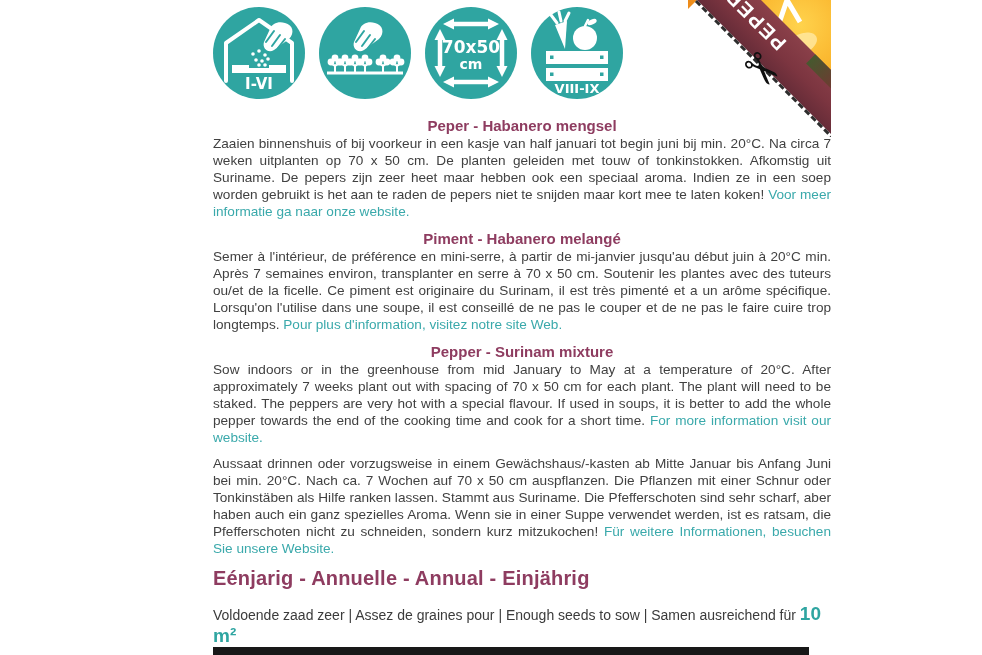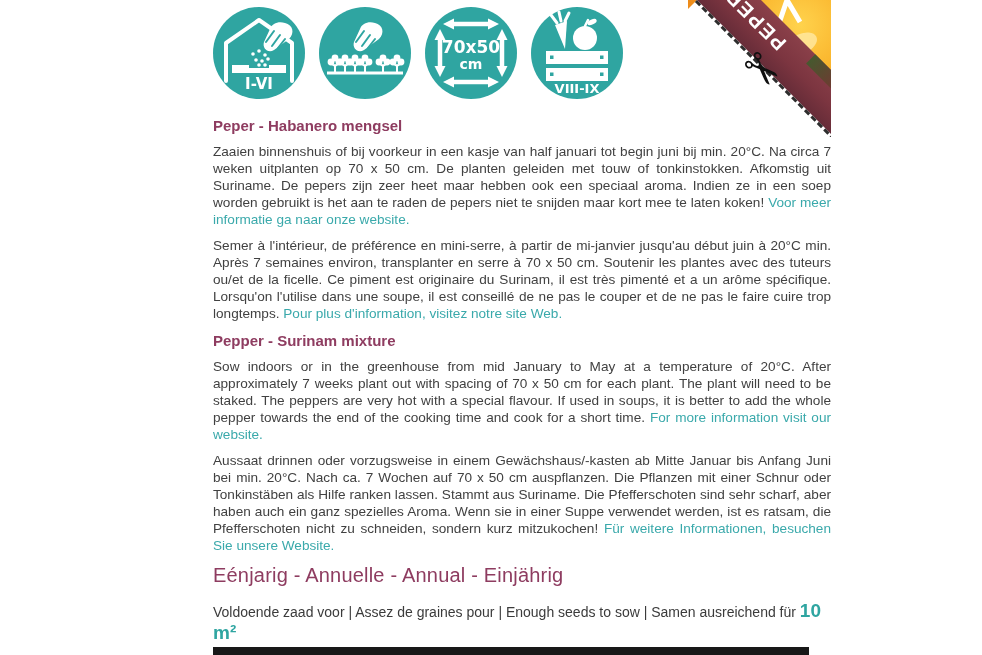--- a/index.html
+++ b/index.html
@@ -30,25 +30,25 @@
   .pc-band-text { position:absolute; left:16px; top:8px; transform:rotate(180deg);
     color:#fff; font-weight:bold; font-size:20px; letter-spacing:2px; line-height:1; }
   .pc-cut { position:absolute; left:9px; top:0; width:260px; height:220px;
     transform:rotate(45deg); transform-origin:top left; z-index:3;
     background:#ffffff; border-top:3px dashed #2e2e2e; }
   .pc-scissors { position:absolute; left:55px; top:48px; z-index:4; font-family:"DejaVu Sans",sans-serif;
     font-size:44px; line-height:1; color:#101010; transform:rotate(45deg); }
 
   
   .content { position:absolute; left:213px; top:116px; width:618px; }
-  .sec-heading { margin:0; font-size:15px; line-height:19px; font-weight:bold; color:#8E3C60; }
-  .sec-body { margin:8px 0 9px 0; font-size:13.6px; line-height:17px; color:#414141; text-align:justify; }
+  .sec-heading { margin:0; font-size:15px; line-height:19px; font-weight:bold; color:#8E3C60;text-align:center; }
+  .sec-body { margin:0 0 9px 0; font-size:13.6px; line-height:17px; color:#414141; text-align:justify; }
   .weblink { color:#3AA9AB; text-decoration:none; }
 
-  .annual-heading { margin:6px 0 0 0; font-size:20px; line-height:24px; font-weight:normal;
+  .annual-heading { margin:6px 0 0 0; font-size:20px; line-height:24px; font-weight:bold;
     color:#8E3C60; letter-spacing:.2px; }
   .seeds-line { margin-top:13px; font-size:14px; color:#3b3b3b; }
   .coverage { font-size:19px; font-weight:bold; color:#2FA5A1; }
 
   .bottom-bar { position:absolute; left:213px; top:647px; width:596px; height:12px; background:#181818; }
 </style>
 </head>
 <body>
 
 <div class="page">
@@ -171,37 +171,38 @@
 
   <div class="content">
 
     <section>
       <h3 class="sec-heading">Peper - Habanero mengsel</h3>
       <p class="sec-body"><span>Zaaien binnenshuis of bij voorkeur in een kasje van half januari tot begin juni bij min. 20°C. Na circa 7 weken uitplanten op 70 x 50 cm. De planten geleiden met touw of tonkinstokken. Afkomstig uit Suriname. De pepers zijn zeer heet maar hebben ook een speciaal aroma. Indien ze in een soep worden gebruikt is het aan te raden de pepers niet te snijden maar kort mee te laten koken!</span>
         <span class="weblink">Voor meer informatie ga naar onze website.</span></p>
     </section>
 
     <section>
+      <h3 class="sec-heading">Piment - Habanero melangé</h3>
       <p class="sec-body"><span>Semer à l'intérieur, de préférence en mini-serre, à partir de mi-janvier jusqu'au début juin à 20°C min. Après 7 semaines environ, transplanter en serre à 70 x 50 cm. Soutenir les plantes avec des tuteurs ou/et de la ficelle. Ce piment est originaire du Surinam, il est très pimenté et a un arôme spécifique. Lorsqu'on l'utilise dans une soupe, il est conseillé de ne pas le couper et de ne pas le faire cuire trop longtemps.</span>
         <span class="weblink">Pour plus d'information, visitez notre site Web.</span></p>
     </section>
 
     <section>
       <h3 class="sec-heading">Pepper - Surinam mixture</h3>
       <p class="sec-body"><span>Sow indoors or in the greenhouse from mid January to May at a temperature of 20°C. After approximately 7 weeks plant out with spacing of 70 x 50 cm for each plant. The plant will need to be staked. The peppers are very hot with a special flavour. If used in soups, it is better to add the whole pepper towards the end of the cooking time and cook for a short time.</span>
         <span class="weblink">For more information visit our website.</span></p>
     </section>
 
     <section>
       <p class="sec-body"><span>Aussaat drinnen oder vorzugsweise in einem Gewächshaus/-kasten ab Mitte Januar bis Anfang Juni bei min. 20°C. Nach ca. 7 Wochen auf 70 x 50 cm auspflanzen. Die Pflanzen mit einer Schnur oder Tonkinstäben als Hilfe ranken lassen. Stammt aus Suriname. Die Pfefferschoten sind sehr scharf, aber haben auch ein ganz spezielles Aroma. Wenn sie in einer Suppe verwendet werden, ist es ratsam, die Pfefferschoten nicht zu schneiden, sondern kurz mitzukochen!</span>
         <span class="weblink">Für weitere Informationen, besuchen Sie unsere Website.</span></p>
     </section>
 
     <h2 class="annual-heading">Eénjarig - Annuelle - Annual - Einjährig</h2>
 
     <div class="seeds-line">
-      <span>Voldoende zaad voor | Assez de graines pour | Enough seeds to sow | Samen ausreichend für</span>
+      <span>Voldoende zaad zeer | Assez de graines pour | Enough seeds to sow | Samen ausreichend für</span>
       <span class="coverage">10 m²</span>
     </div>
   </div>
 
   <div class="bottom-bar"></div>
 </div>
 
 </body></html>

